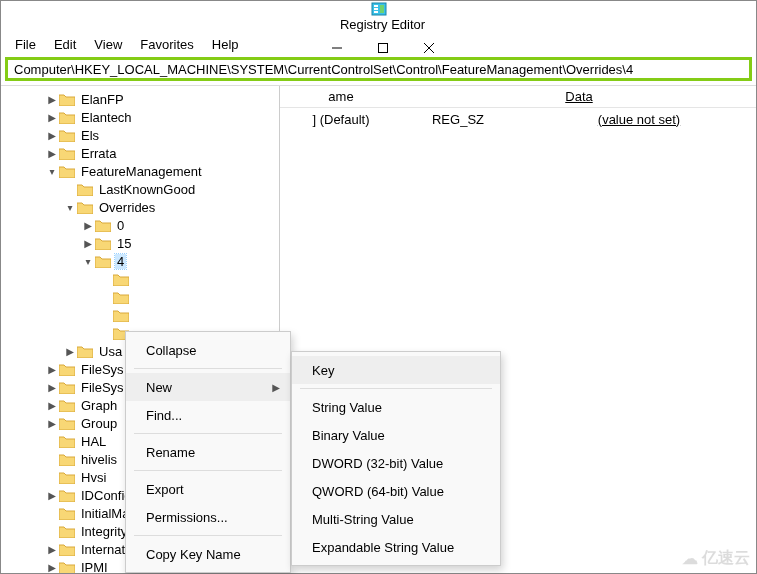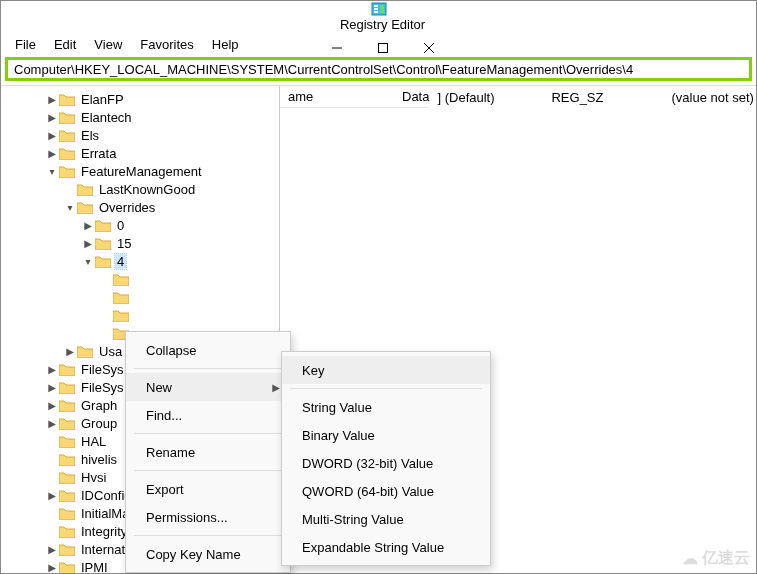--- a/index.html
+++ b/index.html
@@ -12,44 +12,44 @@
   .titlebar .controls { display: flex; }
   .titlebar .controls div { width: 46px; height: 32px; display: flex; align-items: center; justify-content: center; }
   
   .menubar { height: 22px; display: flex; align-items: center; padding-left: 6px; gap: 2px; }
   .menubar .menu-item { padding: 2px 8px; }
   
   .addressbar { height: 24px; border: 3px solid #84cc16; margin: 2px 4px 4px 4px; padding: 2px 6px; background: #fff; font-size: 13px; display: flex; align-items: center; }
   
   .body { flex: 1; display: flex; min-height: 0; border-top: 1px solid #ddd; position: relative; }
   .tree-pane { width: 279px; overflow: hidden; border-right: 1px solid #ccc; position: relative; padding-top: 4px;}
-  .list-pane { flex: 1; display: flex; position: relative; }
+  .list-pane { flex: 1; display: flex; flex-direction: column; position: relative; text-align: center; }
   .list-header { display: flex; height: 22px; align-items: center; border-bottom: 1px solid #e5e5e5;}
   .list-header div { padding-left: 8px; font-size: 13px; }
   .col-name { width: 114px; }
   .col-type { width: 120px; }
-  .col-data { flex: 1; }
+  .col-data { flex: 1; text-decoration: underline; }
   .list-row { display: flex; height: 22px; align-items: center; }
   .list-row div { padding-left: 8px; font-size: 13px; }
   
   .tree { font-size: 13px; }
   .node { display: flex; align-items: center; height: 18px; white-space: nowrap; }
   .chev { width: 14px; text-align: center; color: #555; font-size: 10px; }
   .folder-icon { width: 16px; height: 13px; margin-right: 4px; flex-shrink: 0; }
   .node.selected .label { background: #cce8ff; outline: 1px dotted #99d1ff; }
   .label { padding: 0 2px; }
   
   
   .ctxmenu { position: absolute; background: #f9f9f9; border: 1px solid #ccc; box-shadow: 2px 4px 8px rgba(0,0,0,.18); padding: 4px 0; z-index: 10; font-size: 13px; }
   .ctxmenu .item { height: 28px; display: flex; align-items: center; padding: 0 30px 0 20px; position: relative; }
   .ctxmenu .item.hover { background: #eee; }
   .ctxmenu .sep { height: 1px; background: #ddd; margin: 4px 8px; }
   .ctxmenu .arrow { position: absolute; right: 10px; font-size: 10px; color: #555; }
   #menu1 { left: 124px; top: 245px; width: 166px; }
-  #menu2 { left: 280px; top: 265px; width: 210px; }
+  #menu2 { left: 290px; top: 265px; width: 210px; }
   
   .watermark { position: absolute; right: 6px; bottom: 4px; opacity: .4; font-size: 16px; font-weight: bold; color: #aaa; display:flex; align-items:center; gap:4px;}
 </style>
 </head>
 <body>
 
 <div class="window">
 
   <div class="titlebar">
     <span class="app-icon">

